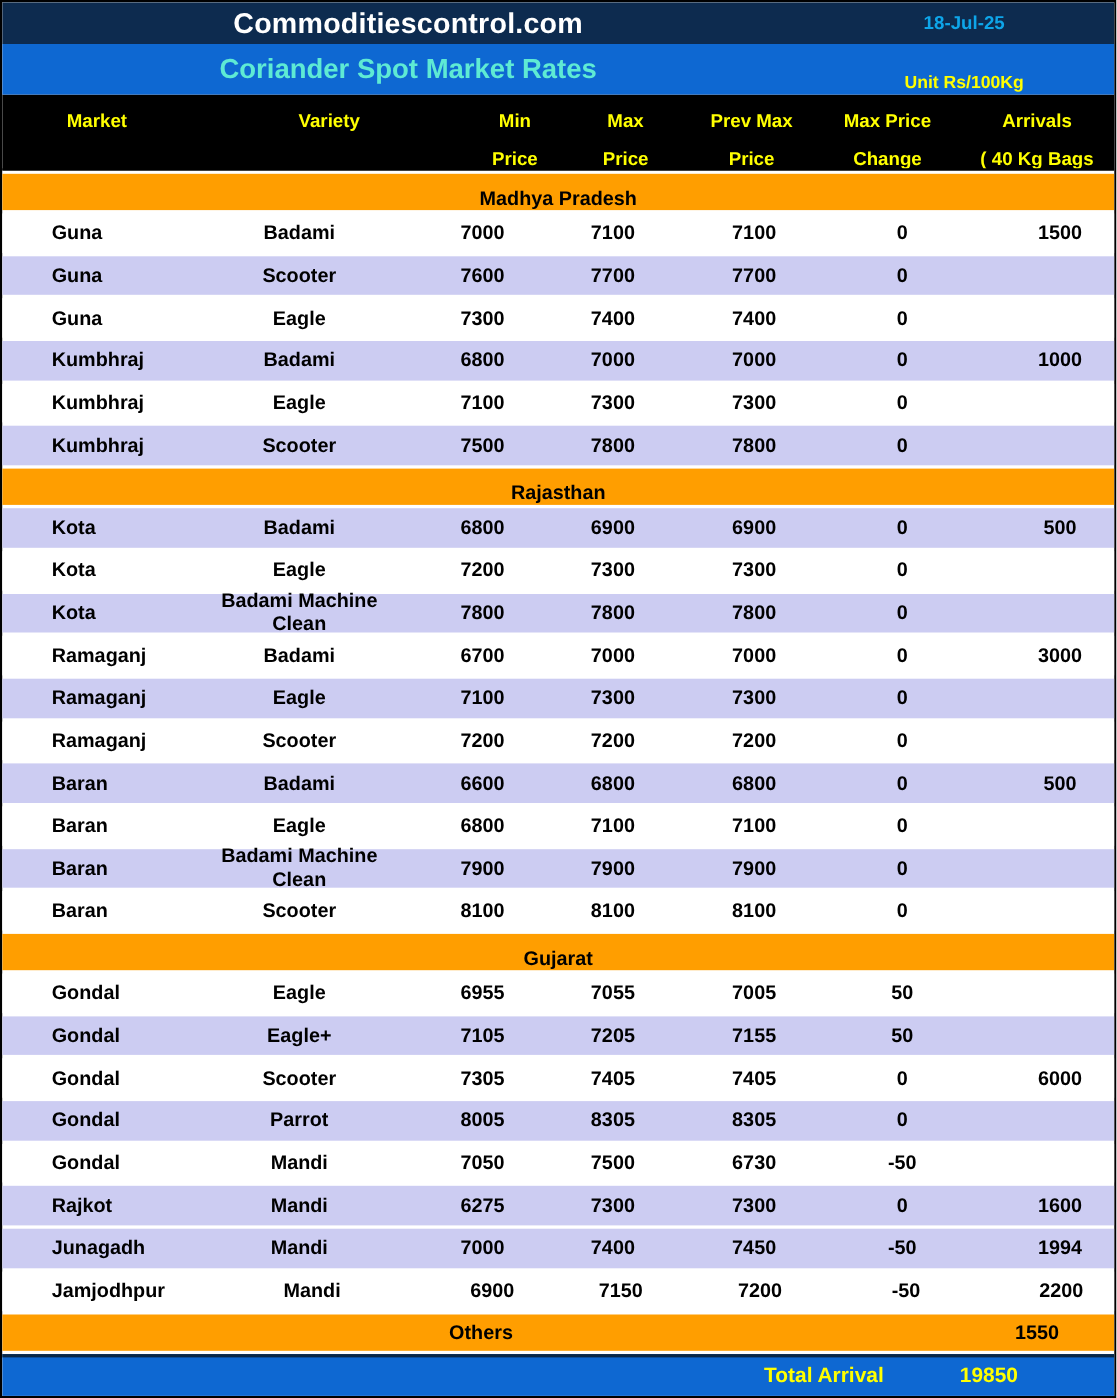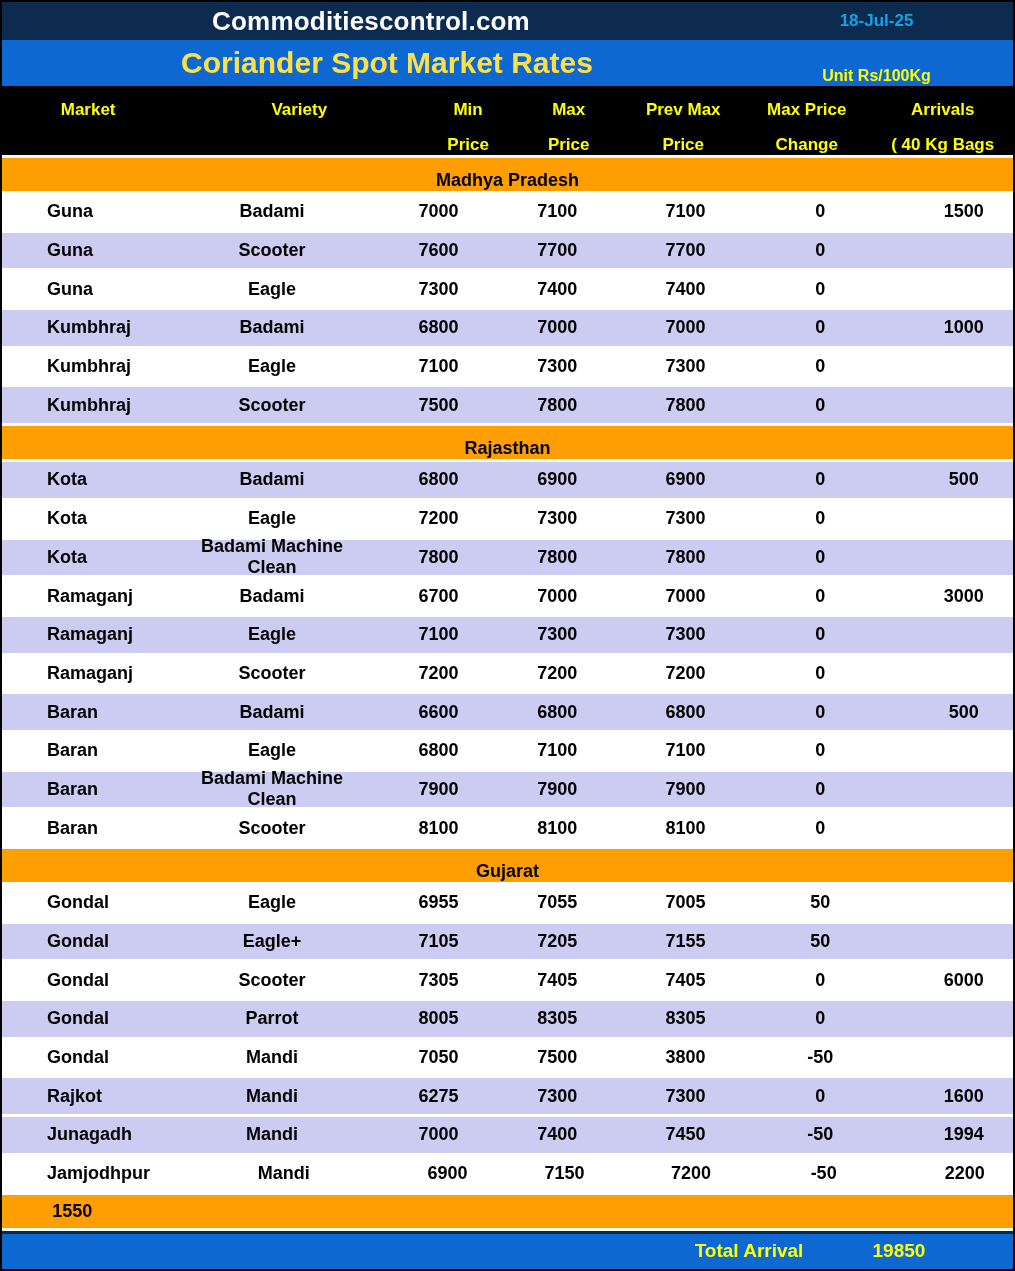--- a/index.html
+++ b/index.html
@@ -20,23 +20,23 @@
     display:flex; align-items:center; justify-content:center;
     color:#ffffff; font-size:26px; letter-spacing:0.2px;
   }
   .date {
     position:absolute; right:0; top:0; width:27%; height:100%;
     display:flex; align-items:center; justify-content:center;
     color:#0ea5e9; font-size:17px;
   }
   .title-bar { height:46px; background:#0e68d2; position:relative; }
   .title {
-    position:absolute; left:16px; top:0; width:73%; height:100%;
+    position:absolute; left:0; top:0; width:73%; height:100%;
     display:flex; align-items:center; justify-content:center;
-    color:#fde047; font-size:30px;
+    color:#5eead4; font-size:25px;
   }
   .unit {
     position:absolute; right:0; top:13px; width:27%; height:100%;
     display:flex; align-items:center; justify-content:center;
     color:#ffff00; font-size:16px;
   }
 
   
   .col-header {
     height:69px; background:#000000; border-bottom:2px solid #000;
@@ -321,21 +321,21 @@
     <div class="cell c-max">8305</div>
     <div class="cell c-prev">8305</div>
     <div class="cell c-change">0</div>
     <div class="cell c-arrivals"></div>
   </div>
       <div class="data-row">
     <div class="cell c-market">Gondal</div>
     <div class="cell c-variety">Mandi</div>
     <div class="cell c-min">7050</div>
     <div class="cell c-max">7500</div>
-    <div class="cell c-prev">3800</div>
+    <div class="cell c-prev">6730</div>
     <div class="cell c-change">-50</div>
     <div class="cell c-arrivals"></div>
   </div>
       <div class="data-row shaded">
     <div class="cell c-market">Rajkot</div>
     <div class="cell c-variety">Mandi</div>
     <div class="cell c-min">6275</div>
     <div class="cell c-max">7300</div>
     <div class="cell c-prev">7300</div>
     <div class="cell c-change">0</div>
@@ -355,20 +355,21 @@
     <div class="cell c-variety">Mandi</div>
     <div class="cell c-min">6900</div>
     <div class="cell c-max">7150</div>
     <div class="cell c-prev">7200</div>
     <div class="cell c-change">-50</div>
     <div class="cell c-arrivals">2200</div>
   </div>
     </div>
 
   <div class="others-bar">
+    <div class="others-label">Others</div>
     <div class="others-value">1550</div>
   </div>
 
   <div class="footer-bar">
     <div class="footer-spacer"></div>
     <div class="footer-label">Total Arrival</div>
     <div class="footer-value">19850</div>
   </div>
 
 </div>

